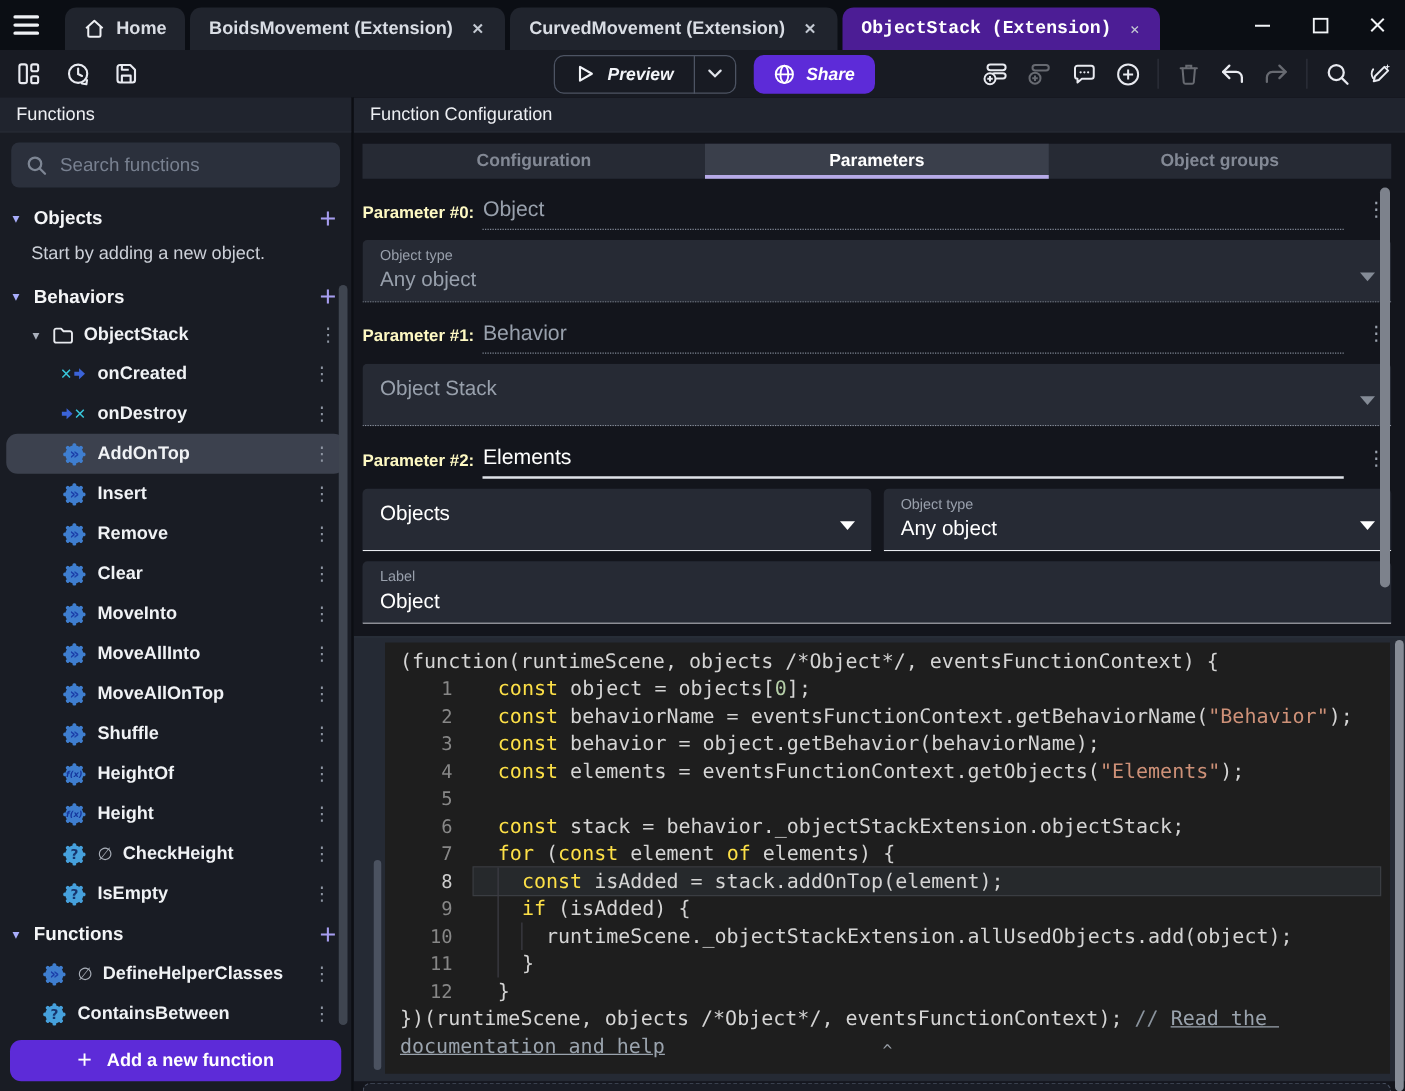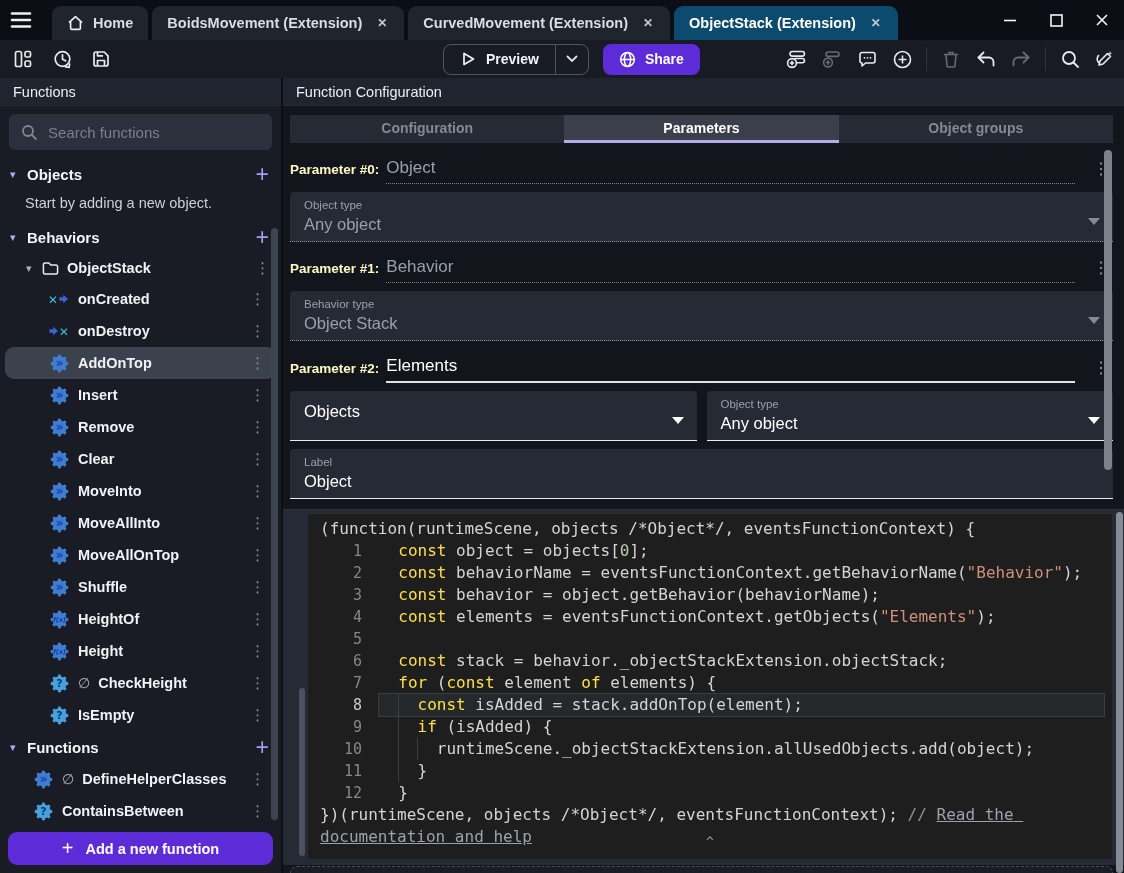--- a/index.html
+++ b/index.html
@@ -5,29 +5,29 @@
   * { margin:0; padding:0; box-sizing:border-box; }
   html,body { width:1124px; height:873px; overflow:hidden; }
   body { background:#13151c; font-family:"Liberation Sans",sans-serif; color:#e6e8ee; position:relative; }
   svg { display:block; }
 
   
   .titlebar { height:40px; background:#0b0e14; display:flex; align-items:flex-end; position:relative; }
   .hamburger { width:42px; height:40px; display:flex; align-items:center; justify-content:center; cursor:pointer; }
   .tab-strip { display:flex; align-items:flex-end; gap:4px;padding-left:10px; }
   .tb-tab { height:34px; display:flex; align-items:center; gap:9px; padding:0 15px; background:#20242d; border-radius:9px 9px 0 0; font-size:14.5px; font-weight:600; color:#d9dde4; white-space:nowrap; cursor:pointer; }
-  .tb-tab.active { background:#0c4a6e; color:#ffffff; font-weight:700; }
+  .tb-tab.active { background:#4c1d95; color:#ffffff; font-weight:700;font-family:Liberation Mono, monospace; }
   .tb-close { font-size:12px; color:#c3c9d2; margin-left:4px; padding:2px; }
   .win-controls { position:absolute; right:14px; top:0; height:40px; display:flex; align-items:center; gap:30px; }
   .win-btn { color:#f2f4f7; width:16px; height:16px; display:flex; align-items:center; justify-content:center; cursor:pointer; }
 
   
   .toolbar { height:38px; background:#181b23; display:flex; align-items:center; position:relative; }
   .tool-left { display:flex; align-items:center; gap:17px; padding-left:12px; }
-  .tool-center { position:absolute; left:443px; display:flex; align-items:center; gap:14px; }
+  .tool-center { position:absolute; left:443px; display:flex; align-items:center; gap:14px;font-style:italic; }
   .preview-btn { display:flex; align-items:center; height:31px; border:1px solid #4d5463; border-radius:8px; color:#f2f4f8; }
   .preview-main { display:flex; align-items:center; gap:10px; padding:0 16px; font-weight:700; font-size:14px; }
   .preview-sep { width:1px; height:31px; background:#4d5463; }
   .preview-caret { width:32px; display:flex; align-items:center; justify-content:center; }
   .share-btn { display:flex; align-items:center; gap:9px; height:31px; padding:0 16px; background:#5d2bd8; border-radius:8px; color:#fff; font-weight:700; font-size:14px; cursor:pointer; }
   .tool-right { position:absolute; right:8px; display:flex; align-items:center; gap:13px; }
   .ticon { width:22px; height:22px; display:flex; align-items:center; justify-content:center; cursor:pointer; }
   .ticon.dim { opacity:0.38; }
   .tdiv { width:1px; height:24px; background:#2e323c; }
 
@@ -606,21 +606,20 @@
             <span class="f-caret"></span>
           </div>
         </div>
         <div class="param-head disabled">
           <span class="param-label">Parameter #1:</span>
           <span class="param-name">Behavior</span>
           <span class="param-kebab">⋮</span>
         </div>
         <div class="field-row">
           <div class="field disabled">
-            <div class="f-label">Behavior type</div>
             <div class="f-value">Object Stack</div>
             <span class="f-caret"></span>
           </div>
         </div>
         <div class="param-head enabled">
           <span class="param-label">Parameter #2:</span>
           <span class="param-name">Elements</span>
           <span class="param-kebab">⋮</span>
         </div>
         <div class="field-row">

